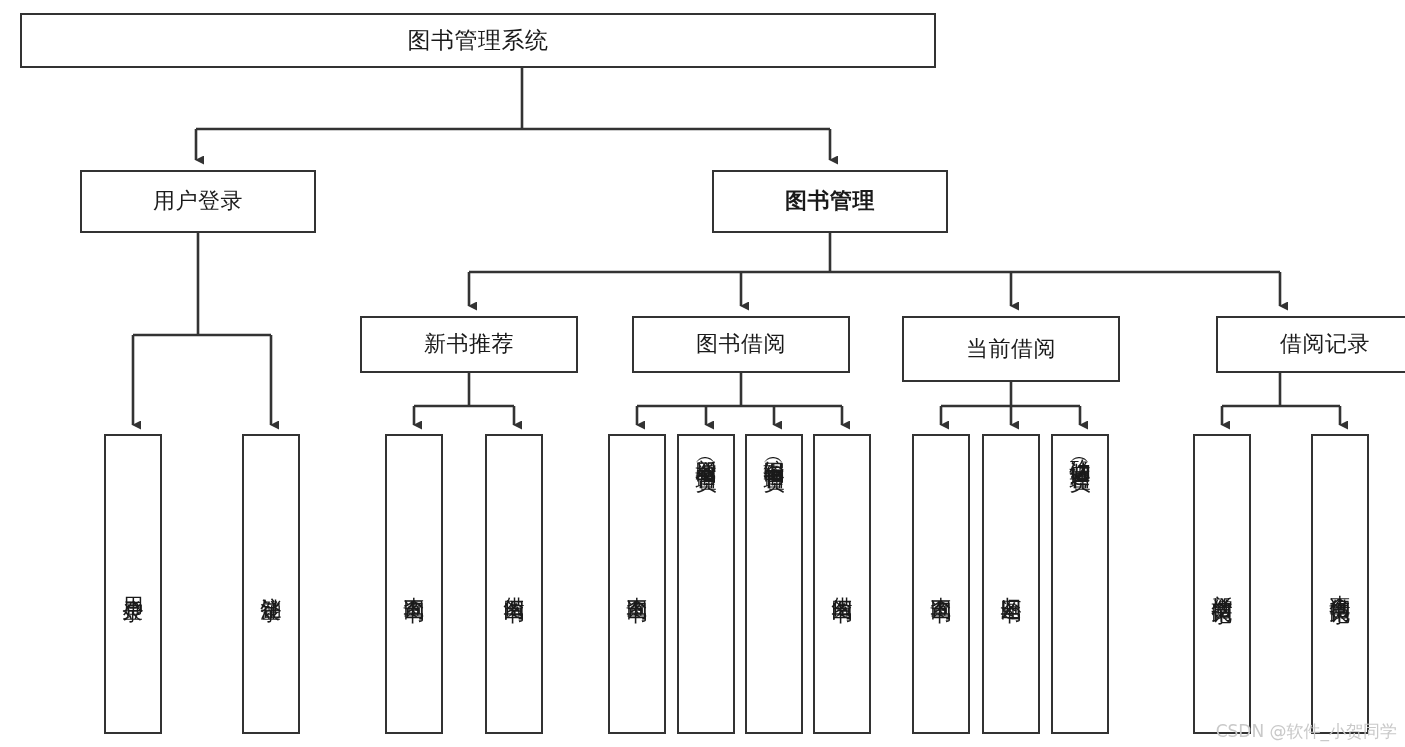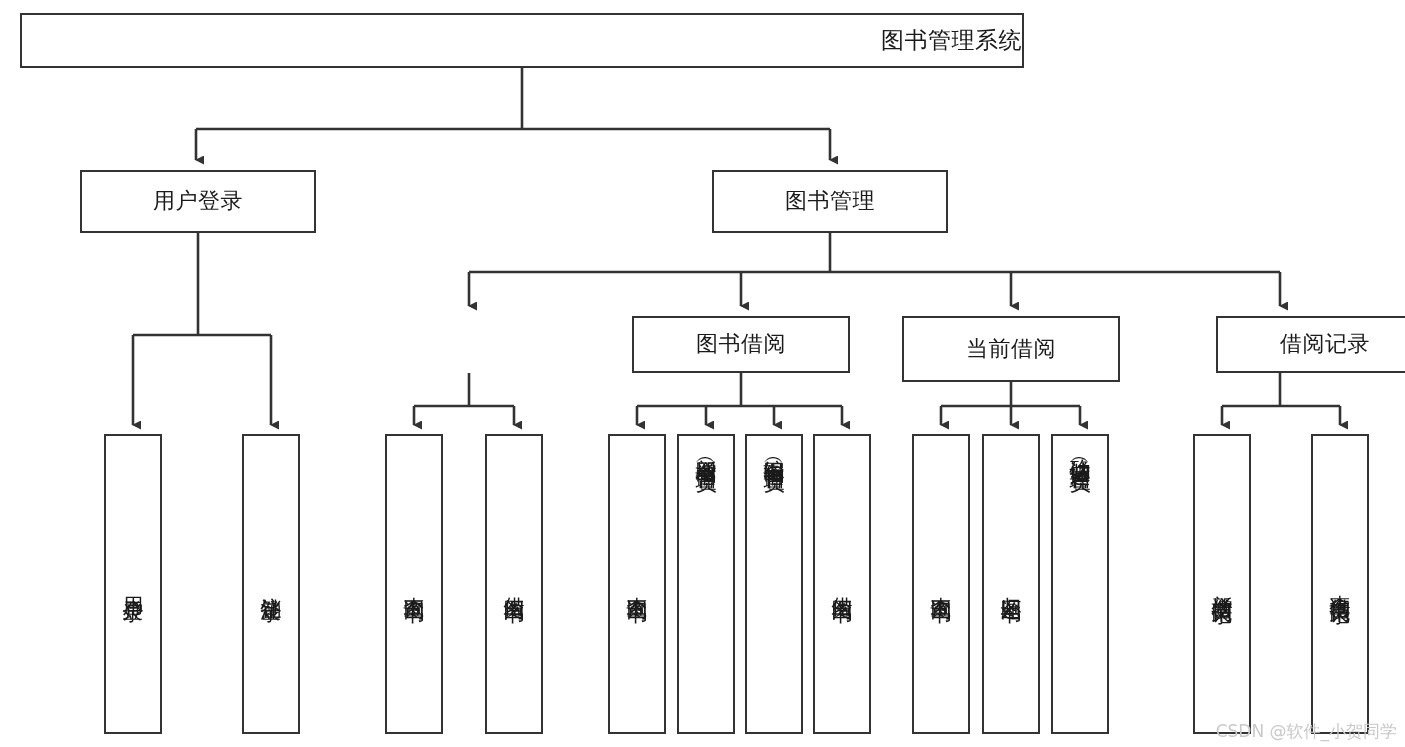--- a/index.html
+++ b/index.html
@@ -126,32 +126,35 @@
       <path d="M1080,406 L1080,425" marker-end="url(#arrowhead)"></path>
 
       <path d="M1280,373 L1280,406"></path>
       <path d="M1222,406 L1340,406"></path>
       <path d="M1222,406 L1222,425" marker-end="url(#arrowhead)"></path>
       <path d="M1340,406 L1340,425" marker-end="url(#arrowhead)"></path>
 
     </g>
   </svg>
 
-  <div class="node horizontal root" style="left:20px; top:13px; width:1004px; height:55px;justify-content:flex-end;">
+  <div class="node horizontal root" style="left:20px; top:13px; width:916px; height:55px;">
     <span class="node-label">图书管理系统</span>
   </div>
 
   <div class="node horizontal" style="left:80px; top:170px; width:236px; height:63px;">
     <span class="node-label">用户登录</span>
   </div>
 
-  <div class="node horizontal" style="left:712px; top:170px; width:236px; height:63px;">
+  <div class="node horizontal" style="left:712px; top:170px; width:236px; height:63px;font-weight:bold;">
     <span class="node-label">图书管理</span>
   </div>
 
+  <div class="node horizontal" style="left:360px; top:316px; width:218px; height:57px;">
+    <span class="node-label">新书推荐</span>
+  </div>
 
   <div class="node horizontal" style="left:632px; top:316px; width:218px; height:57px;">
     <span class="node-label">图书借阅</span>
   </div>
 
   <div class="node horizontal" style="left:902px; top:316px; width:218px; height:66px;">
     <span class="node-label">当前借阅</span>
   </div>
 
   <div class="node horizontal" style="left:1171px; top:316px; width:218px; height:57px;margin-left:45px;">

